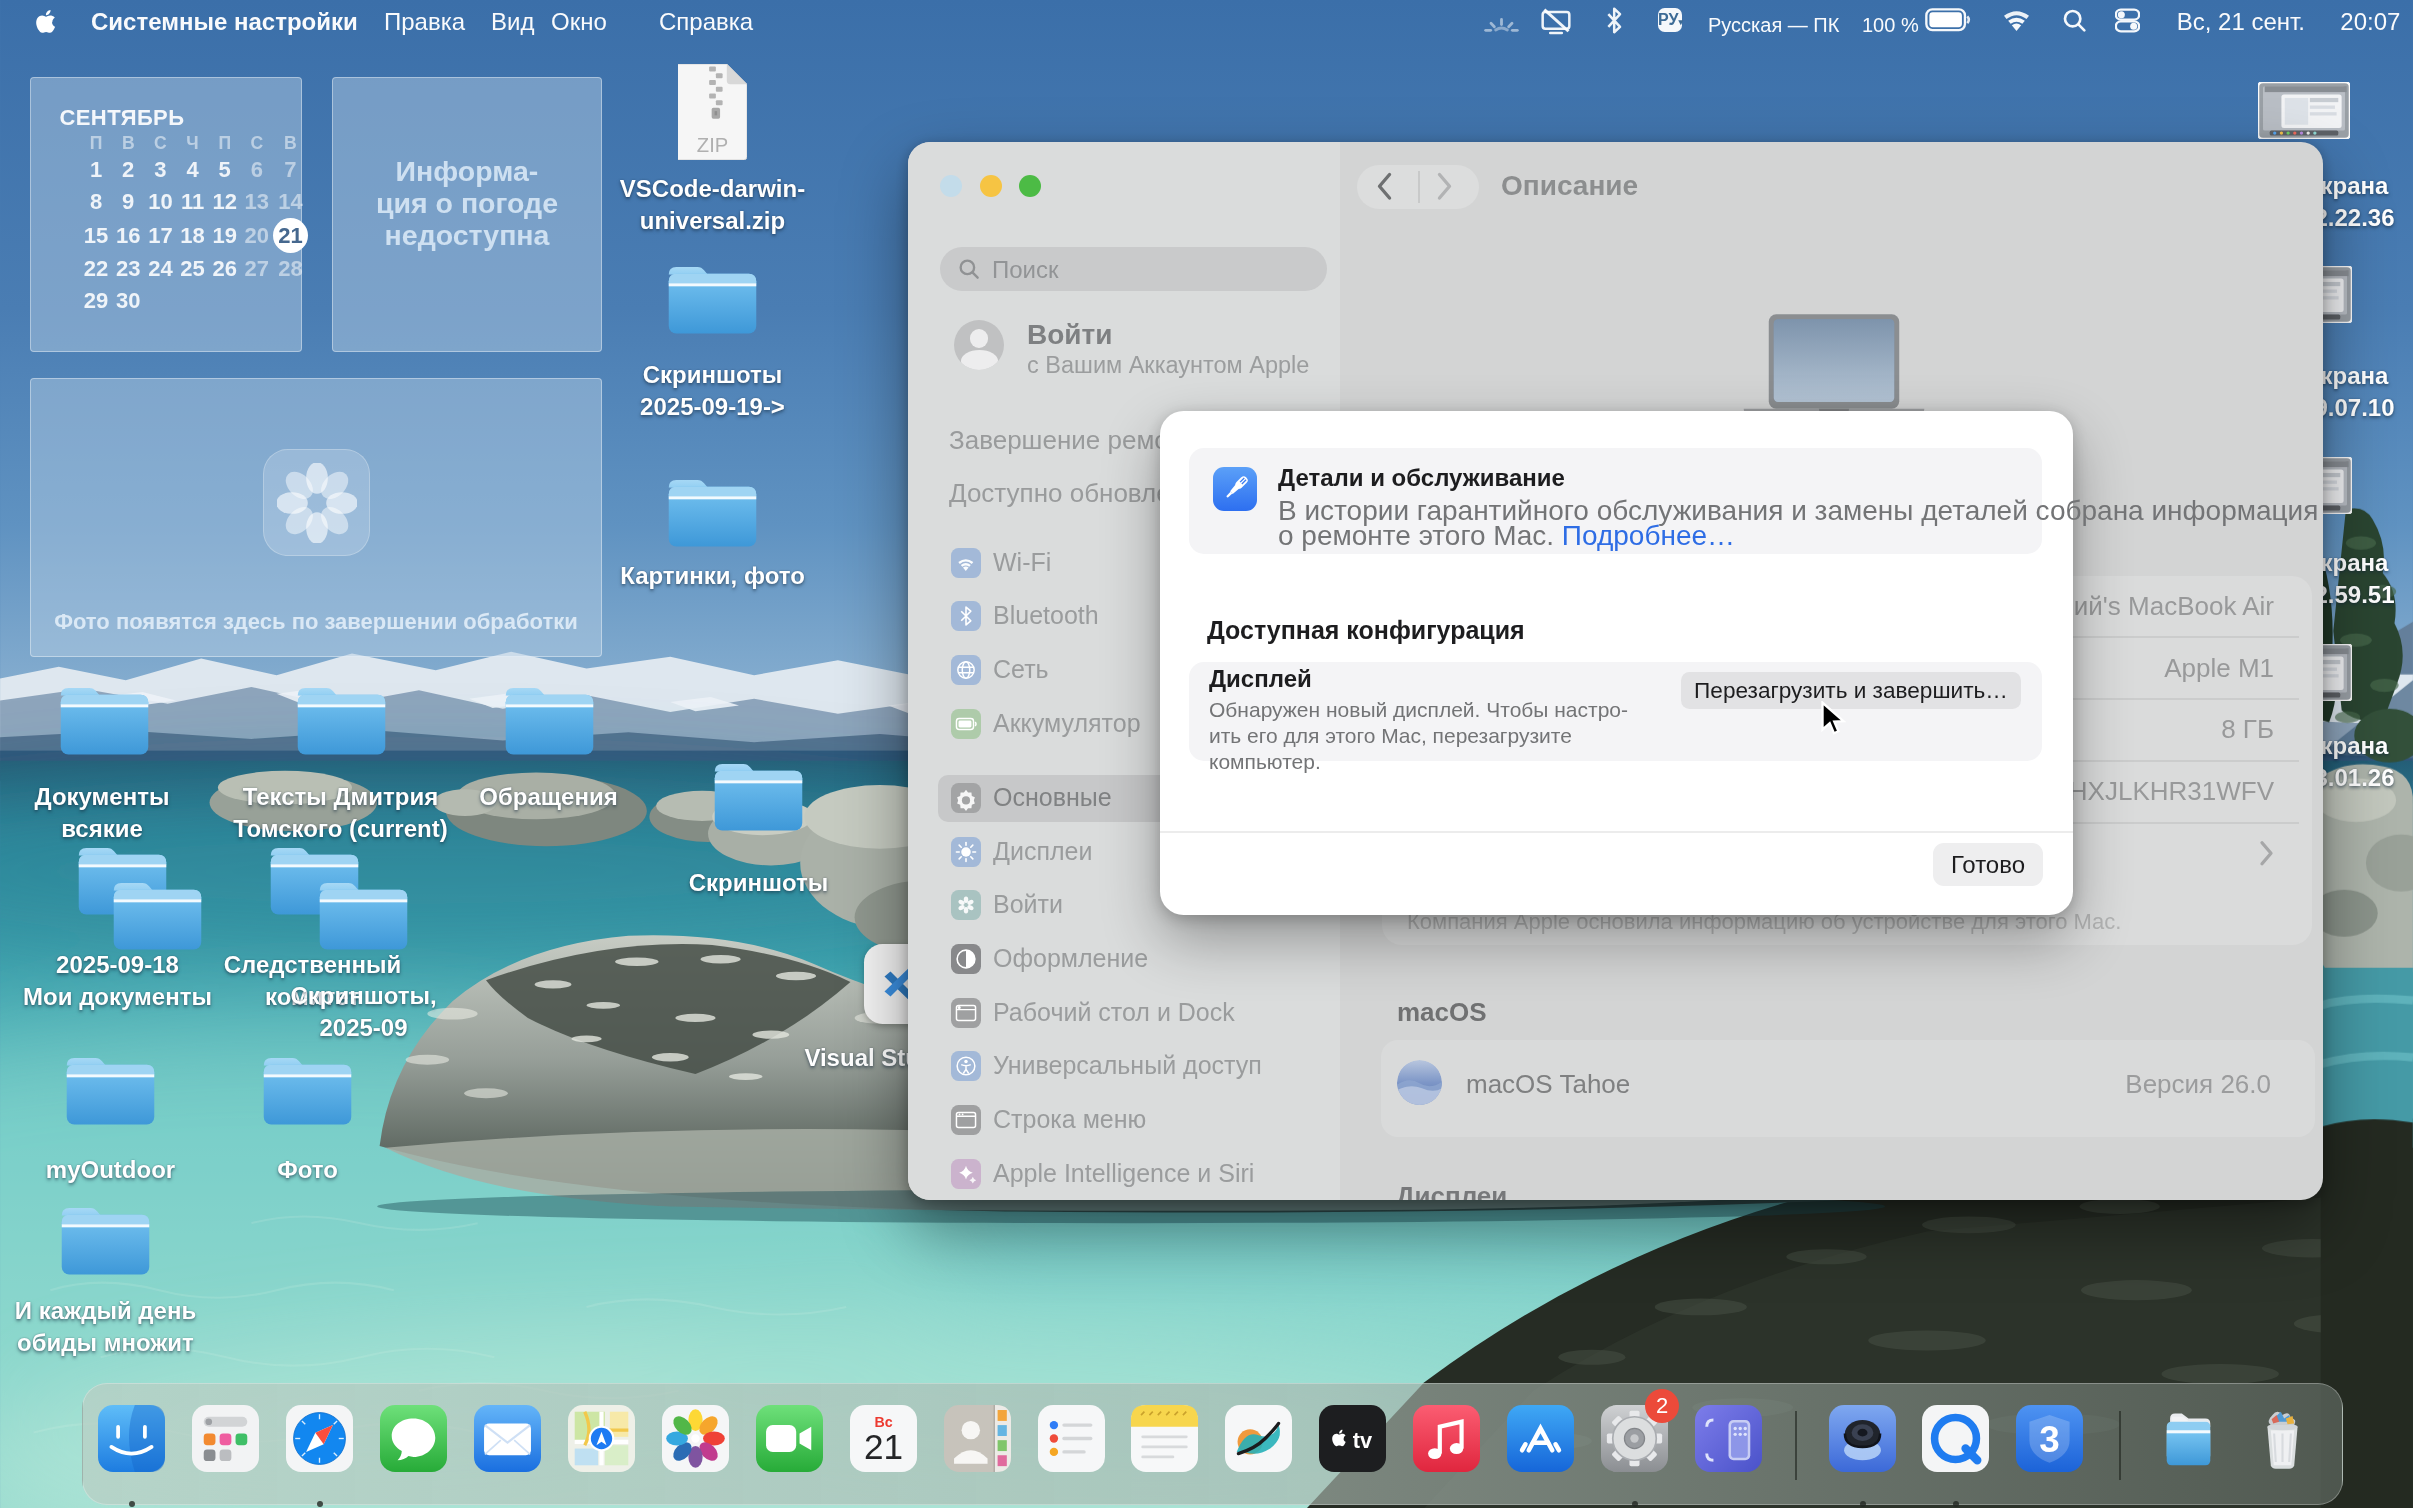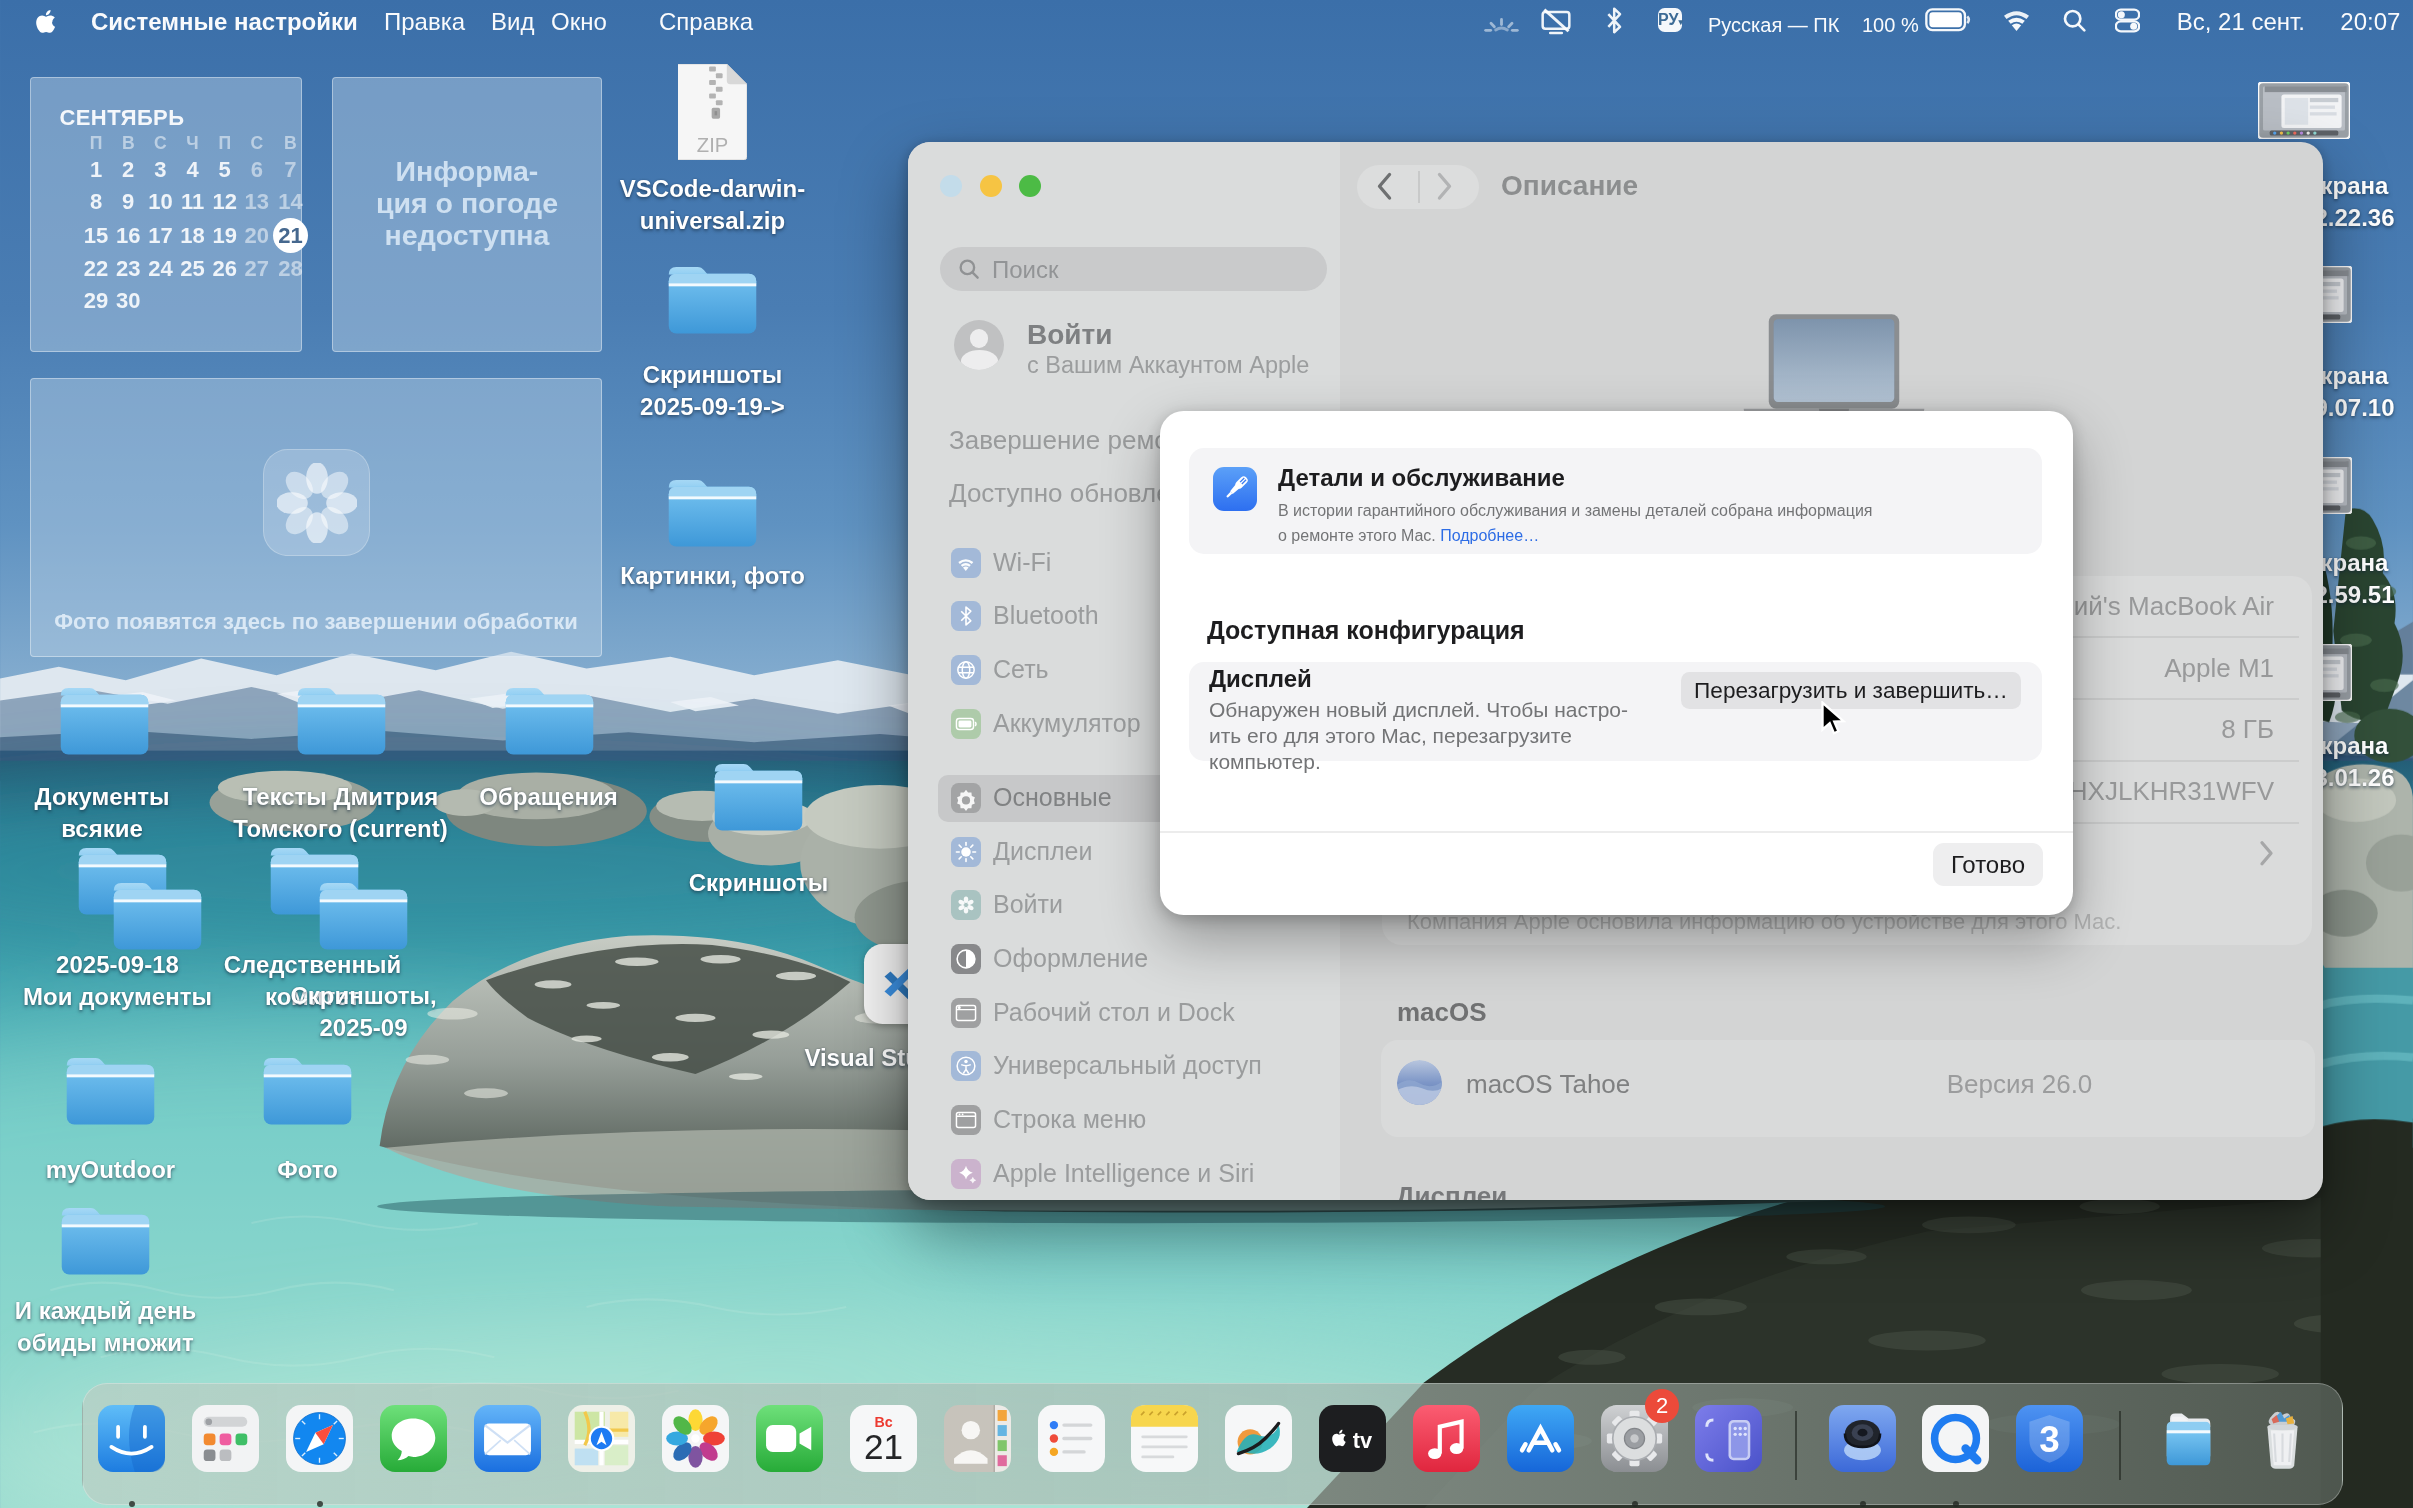--- a/index.html
+++ b/index.html
@@ -624,21 +624,21 @@
           <circle cx="27" cy="27" r="27"></circle>
         </clipPath>
       </defs>
       <g clip-path="url(#tahc)">
         <circle cx="27" cy="27" r="27" fill="url(#tah)"></circle>
         <path d="M0 30 Q14 20 27 28 Q40 36 54 26 L54 54 L0 54 Z" fill="#8fa6d0" opacity=".8"></path>
         <path d="M0 36 Q16 28 30 34 Q44 40 54 34 L54 54 L0 54 Z" fill="#c3cfe6" opacity=".7"></path>
       </g>
     </svg>
  <div class="abs" style="left:558px;top:927px;font-size:26px;color:#7f8081">macOS Tahoe</div>
- <div class="abs" style="left:860px;top:927px;width:503px;text-align:center;font-size:26px;color:#9b9c9d">Версия 26.0</div>
+ <div class="abs" style="left:860px;top:927px;width:503px;text-align:right;font-size:26px;color:#9b9c9d">Версия 26.0</div>
  <div class="abs" style="left:488px;top:1039px;font-size:26px;font-weight:700;color:#77787a">Дисплеи</div>
 </div>
 
 <div class="abs" style="left:1160px;top:411px;width:913px;height:504px;border-radius:23.5px;background:#ffffff;box-shadow:0 25px 59px rgba(0,0,0,.32),0 3.4px 15px rgba(0,0,0,.2)">
  <div class="abs" style="left:29px;top:37px;width:853px;height:106px;border-radius:15px;background:#f4f4f6"></div>
  <svg class="abs" style="left:53px;top:56px" width="44" height="44" viewBox="0 0 52 52">
       <defs>
         <linearGradient id="blic" x1="0" y1="0" x2="0" y2="1">
           <stop offset="0" stop-color="#5ba0f8"></stop>
           <stop offset="1" stop-color="#2d6ff0"></stop>
@@ -649,21 +649,21 @@
         <rect x="-4.5" y="-19" width="9" height="16" rx="4" fill="#fff"></rect>
         <path d="M-3.5 -8 L3.5 -8 L2.2 6 L-2.2 6 Z" fill="#fff"></path>
         <path d="M-1.6 6 L1.6 6 L1.2 13 Q0 14.5 -1.2 13 Z" fill="#fff"></path>
         <g stroke="#3d7ef2" stroke-width="1.6">
           <path d="M-1.5 -17 L-1.5 -10"></path>
           <path d="M1.5 -17 L1.5 -10"></path>
         </g>
       </g>
     </svg>
  <div class="abs" style="left:118px;top:53px;font-size:24px;font-weight:700;color:#1d1d1f">Детали и обслуживание</div>
- <div class="abs" style="left:118px;top:87px;width:771px;font-size:16px;line-height:25px;color:#737476;white-space:nowrap">В истории гарантийного обслуживания и замены деталей собрана информация<br>о ремонте этого Mac. <span style="color:#2e6de5">Подробнее…</span></div>
+ <div class="abs" style="left:118px;top:87px;width:771px;font-size:28px;line-height:25px;color:#737476;white-space:nowrap">В истории гарантийного обслуживания и замены деталей собрана информация<br>о ремонте этого Mac. <span style="color:#2e6de5">Подробнее…</span></div>
  <div class="abs" style="left:47px;top:205px;font-size:25px;font-weight:700;color:#1d1d1f">Доступная конфигурация</div>
  <div class="abs" style="left:29px;top:251px;width:853px;height:99px;border-radius:15px;background:#f4f4f6"></div>
  <div class="abs" style="left:49px;top:254px;font-size:24px;font-weight:700;color:#1d1d1f">Дисплей</div>
  <div class="abs" style="left:49px;top:286px;font-size:21px;line-height:26px;color:#737476">Обнаружен новый дисплей. Чтобы настро-<br>ить его для этого Mac, перезагрузите<br>компьютер.</div>
  <div class="abs" style="left:521px;top:261px;width:340px;height:37px;border-radius:8.4px;background:#e2e2e4;font-size:22.6px;color:#1d1d1f;text-align:center;line-height:37px">Перезагрузить и завершить…</div>
  <svg class="abs" style="left:660px;top:290px" width="28.5" height="37" viewBox="0 0 17 22">
       <path d="M1.5 1 L1.5 17 L5.8 13.2 L8.3 19.2 L11 18 L8.5 12.2 L14 12 Z" fill="#000" stroke="#fff" stroke-width="1.4"></path>
     </svg>
  <div class="abs" style="left:0;top:420px;width:913px;height:1.7px;background:#ececec"></div>
  <div class="abs" style="left:773px;top:432px;width:110px;height:43px;border-radius:11px;background:#eeeeef;font-size:24px;color:#1d1d1f;text-align:center;line-height:43px">Готово</div>

